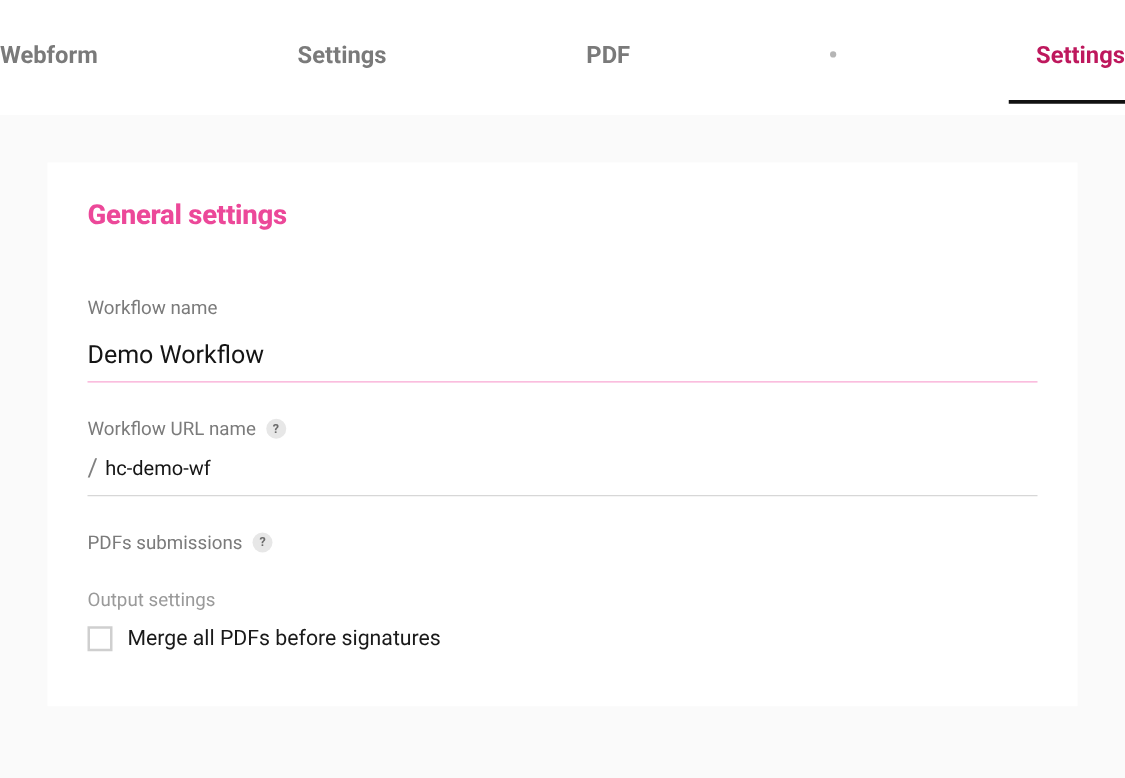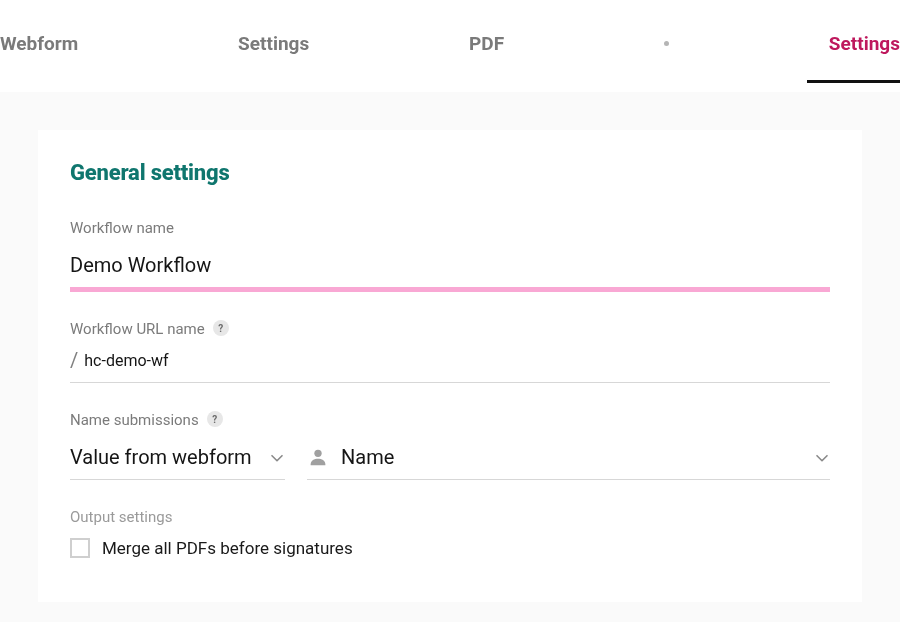--- a/index.html
+++ b/index.html
@@ -53,52 +53,52 @@
     .page-body {
       padding: 38px;
     }
     .card {
       background: #ffffff;
       padding: 30px 32px 32px 32px;
     }
     .section-title {
       font-size: 22px;
       font-weight: 800;
-      color: #0f766e;
+      color: #ec4899;
       letter-spacing: -0.2px;
-      margin-bottom: 34px;
+      margin-bottom: 52px;
     }
     .field {
       margin-bottom: 28px;
     }
     .field-label {
       font-size: 15px;
       color: #7b7b7b;
       display: flex;
-      align-items: flex-start;
+      align-items: center;
       gap: 8px;
       margin-bottom: 10px;
     }
     .help-badge {
       display: inline-flex;
       align-items: center;
       justify-content: center;
       width: 16px;
       height: 16px;
       border-radius: 50%;
       background: #e7e7e7;
       color: #6b6b6b;
       font-size: 10px;
       font-weight: 700;
       cursor: pointer;
     }
     .text-input {
       width: 100%;
       border: none;
-      border-bottom: 5px solid #f9a8d4;
+      border-bottom: 1px solid #f9a8d4;
       font-size: 20px;
       color: #151515;
       padding: 6px 0 10px 0;
       outline: none;
       background: transparent;
       font-family: inherit;
     }
     .slug-row {
       display: flex;
       align-items: center;
@@ -206,42 +206,22 @@
         <span class="help-badge">?</span>
       </div>
       <div class="slug-row">
         <span class="slug-prefix">/</span>
         <input type="text" class="slug-input" value="hc-demo-wf" style="">
       </div>
     </div>
 
     <div class="field">
       <div class="field-label">
-        <span>Name submissions</span>
+        <span>PDFs submissions</span>
         <span class="help-badge">?</span>
-      </div>
-      <div class="selects-row">
-        <div class="select-box small">
-          <div class="select-value">Value from webform</div>
-          <svg class="chevron" width="12" height="8" viewBox="0 0 12 8">
-              <path d="M1 1.5 L6 6.5 L11 1.5" stroke="#8a8a8a" stroke-width="1.6" fill="none" stroke-linecap="round" stroke-linejoin="round"></path>
-            </svg>
-        </div>
-        <div class="select-box wide">
-          <div class="select-value">
-            <svg class="person-icon" width="22" height="22" viewBox="0 0 24 24" fill="#a0a0a0">
-                <circle cx="12" cy="8" r="4"></circle>
-                <path d="M4 20c0-4 4-6 8-6s8 2 8 6v1H4v-1z"></path>
-              </svg>
-            <span>Name</span>
-          </div>
-          <svg class="chevron" width="12" height="8" viewBox="0 0 12 8">
-              <path d="M1 1.5 L6 6.5 L11 1.5" stroke="#8a8a8a" stroke-width="1.6" fill="none" stroke-linecap="round" stroke-linejoin="round"></path>
-            </svg>
-        </div>
       </div>
     </div>
 
     <div class="field" style="margin-bottom:12px">
       <div class="output-label">Output settings</div>
       <div class="checkbox-row">
         <div class="checkbox-box" role="checkbox" aria-checked="false"></div>
         <span class="checkbox-label">Merge all PDFs before signatures</span>
       </div>
     </div>

